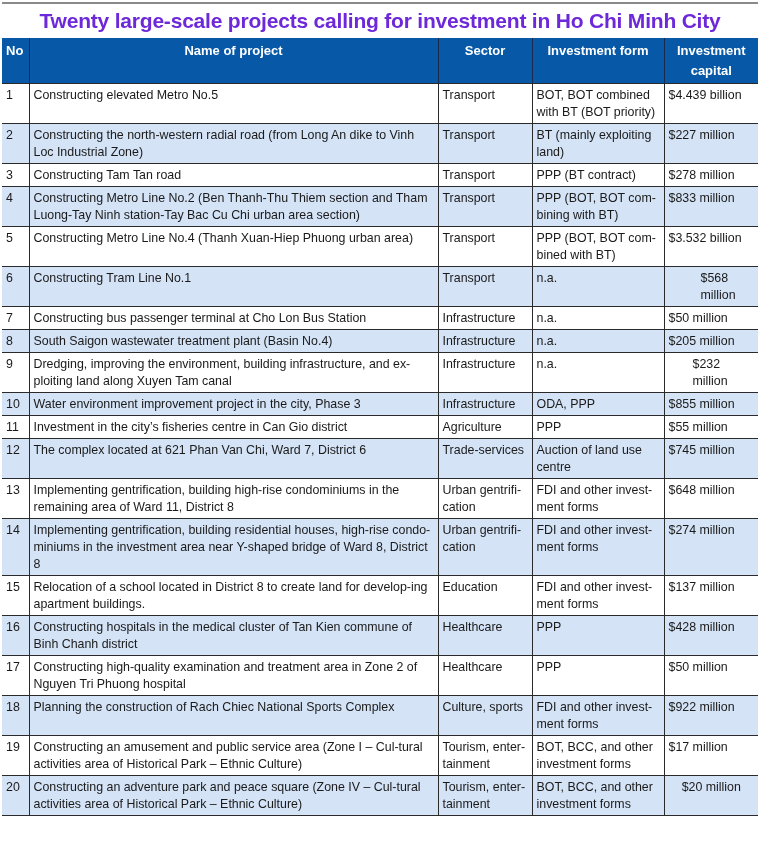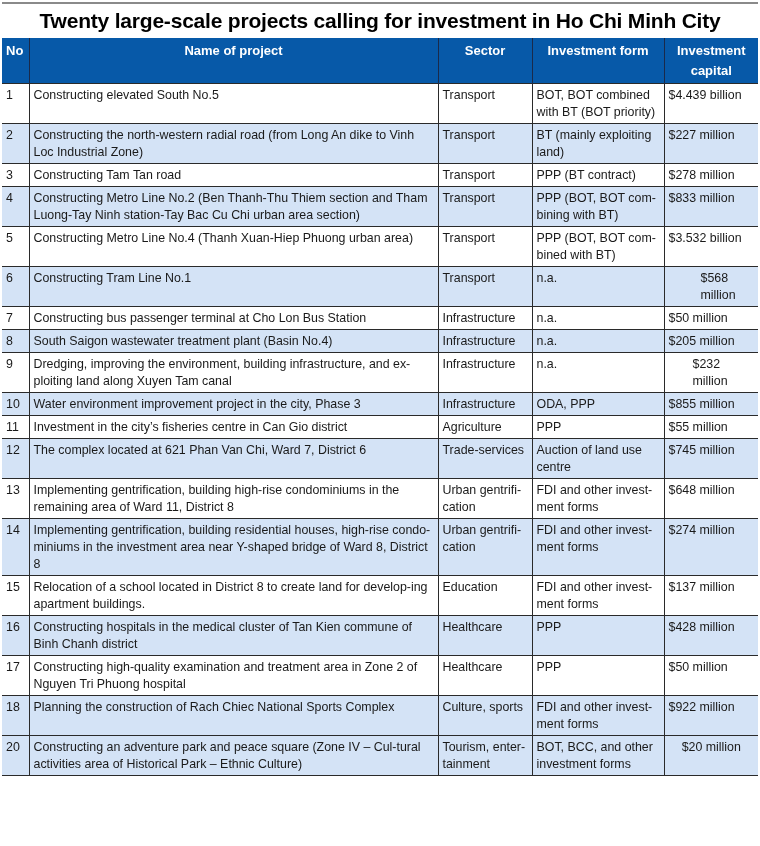--- a/index.html
+++ b/index.html
@@ -1,18 +1,18 @@
 <!DOCTYPE html>
 <html><head>
 <meta charset="utf-8">
 <style>
   html, body { margin: 0; padding: 0; background: #ffffff; }
   body { width: 760px; height: 846px; overflow: hidden; font-family: "Liberation Sans", sans-serif; }
   .frame { position: absolute; left: 2px; top: 2px; width: 756px; height: 842px; border-top: 2px solid #8a8a8a; }
-  .title { height: 34px; text-align: center; color: #000000; font-weight: bold; font-size: 21px; line-height: 34px; letter-spacing: -0.2px; }
+  .title { height: 34px; text-align: center; color: #6d28d9; font-weight: bold; font-size: 21px; line-height: 34px; letter-spacing: -0.2px; }
   table { border-collapse: collapse; width: 756px; table-layout: fixed; font-size: 12.4px; color: #1a1a1a; }
   col.c-no { width: 27px; }
   col.c-name { width: 409px; }
   col.c-sector { width: 94px; }
   col.c-form { width: 132px; }
   col.c-cap { width: 94px; }
   thead th { background: #0759a8; color: #ffffff; font-weight: bold; font-size: 13px; vertical-align: top; padding: 3px 4px 2px 4px; line-height: 20px; height: 36px; border-left: 1px solid #1a2a4a; }
   thead th:first-child { text-align: left; border-left: none; }
   thead th.cap { text-align: center; }
   tbody td { vertical-align: top; padding: 3px 4px 2px 4px; line-height: 17px; border-top: 1px solid #2a2a2a; border-left: 1px solid #2a2a2a; }
@@ -39,21 +39,21 @@
         <th>No</th>
         <th style="text-align:center">Name of project</th>
         <th style="text-align:center">Sector</th>
         <th style="text-align:center">Investment form</th>
         <th class="cap">Investment capital</th>
       </tr>
     </thead>
     <tbody id="tbody">
         <tr>
     <td style="height: 34px;">1</td>
-    <td style="height: 34px;">Constructing elevated South No.5</td>
+    <td style="height: 34px;">Constructing elevated Metro No.5</td>
     <td style="height: 34px;">Transport</td>
     <td style="height: 34px;">BOT, BOT combined with BT (BOT priority)</td>
     <td style="height: 34px;">$4.439 billion</td>
   </tr>
         <tr class="alt">
     <td style="height: 34px;">2</td>
     <td style="height: 34px; margin-left: 48px;">Constructing the north-western radial road (from Long An dike to Vinh Loc Industrial Zone)</td>
     <td style="height: 34px;">Transport</td>
     <td style="height: 34px;">BT (mainly exploiting land)</td>
     <td style="height: 34px;">$227 million</td>
@@ -163,20 +163,27 @@
     <td style="height: 34px;">PPP</td>
     <td style="height: 34px;">$50 million</td>
   </tr>
         <tr class="alt">
     <td style="height: 34px;">18</td>
     <td style="height: 34px;">Planning the construction of Rach Chiec National Sports Complex</td>
     <td style="height: 34px;">Culture, sports</td>
     <td style="height: 34px;">FDI and other invest-ment forms</td>
     <td style="height: 34px;">$922 million</td>
   </tr>
+        <tr>
+    <td style="height: 34px;">19</td>
+    <td style="height: 34px;">Constructing an amusement and public service area (Zone I – Cul-tural activities area of Historical Park – Ethnic Culture)</td>
+    <td style="height: 34px;">Tourism, enter-tainment</td>
+    <td style="height: 34px;">BOT, BCC, and other investment forms</td>
+    <td style="height: 34px;">$17 million</td>
+  </tr>
         <tr class="alt">
     <td style="height: 34px;">20</td>
     <td style="height: 34px;">Constructing an adventure park and peace square (Zone IV – Cul-tural activities area of Historical Park – Ethnic Culture)</td>
     <td style="height: 34px;">Tourism, enter-tainment</td>
     <td style="height: 34px;">BOT, BCC, and other investment forms</td>
     <td style="height: 34px; text-align: center;">$20 million</td>
   </tr>
       </tbody>
   </table>
 </div>

